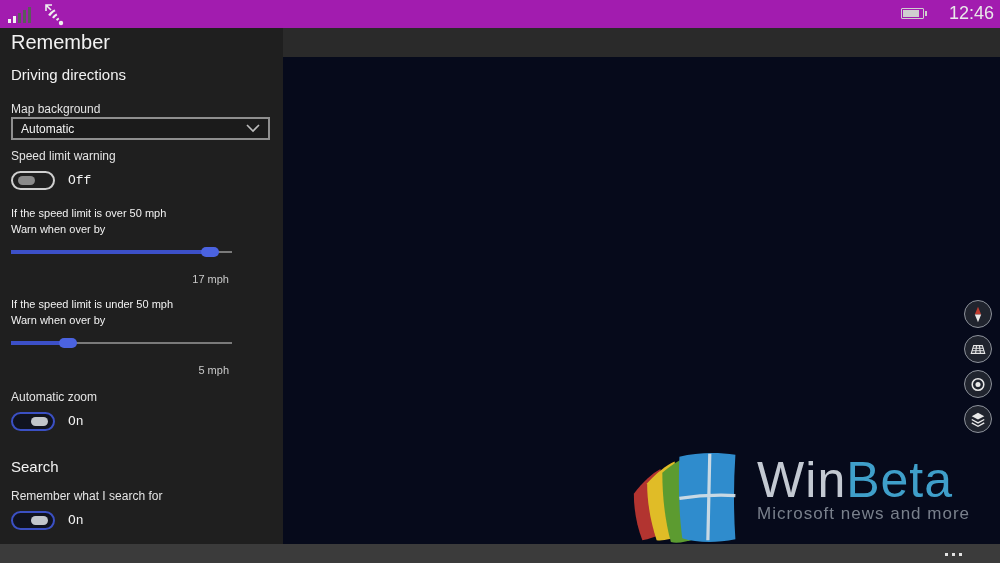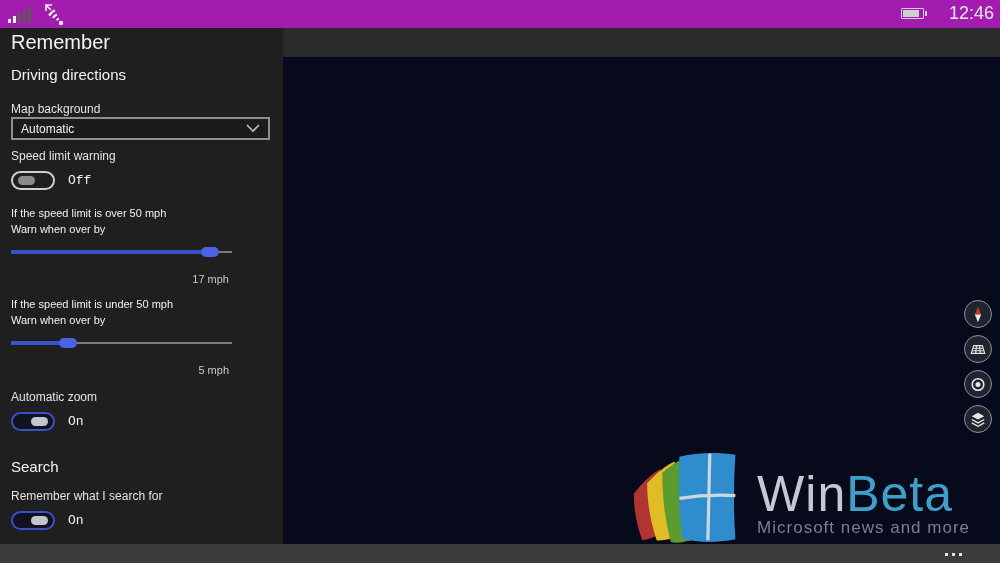--- a/index.html
+++ b/index.html
@@ -64,21 +64,21 @@
   .slider .fill  { position:absolute; left:0; top:4px; height:4px; background:#3c50c8; }
   .slider .thumb { position:absolute; top:1px; width:18px; height:10px; border-radius:5px; background:#4b63e0; }
 
   
   .map-ctrls { position:absolute; right:8px; top:243px; display:flex; flex-direction:column; gap:7px; }
   .cbtn { width:28px; height:28px; border-radius:50%; border:1.5px solid #8d929b;
           background:#20242e; display:flex; align-items:center; justify-content:center; cursor:pointer; }
 
   
   .watermark { position:absolute; right:30px; bottom:0px; display:flex; align-items:flex-end; }
-  .wm-text { margin-left:14px; padding-bottom:6px; }
+  .wm-text { margin-left:14px; padding-bottom:20px; }
   .wm-name { font-size:50px; line-height:48px; font-weight:100; letter-spacing:1px; }
   .wm-name .w1 { color:#c3c9d2; }
   .wm-name .w2 { color:#3f9fca; }
   .wm-tag { font-size:17px; color:#79808c; letter-spacing:1px; margin-top:0px; font-weight:400; }
 </style>
 </head>
 <body>
 
 <div class="screen">
 

